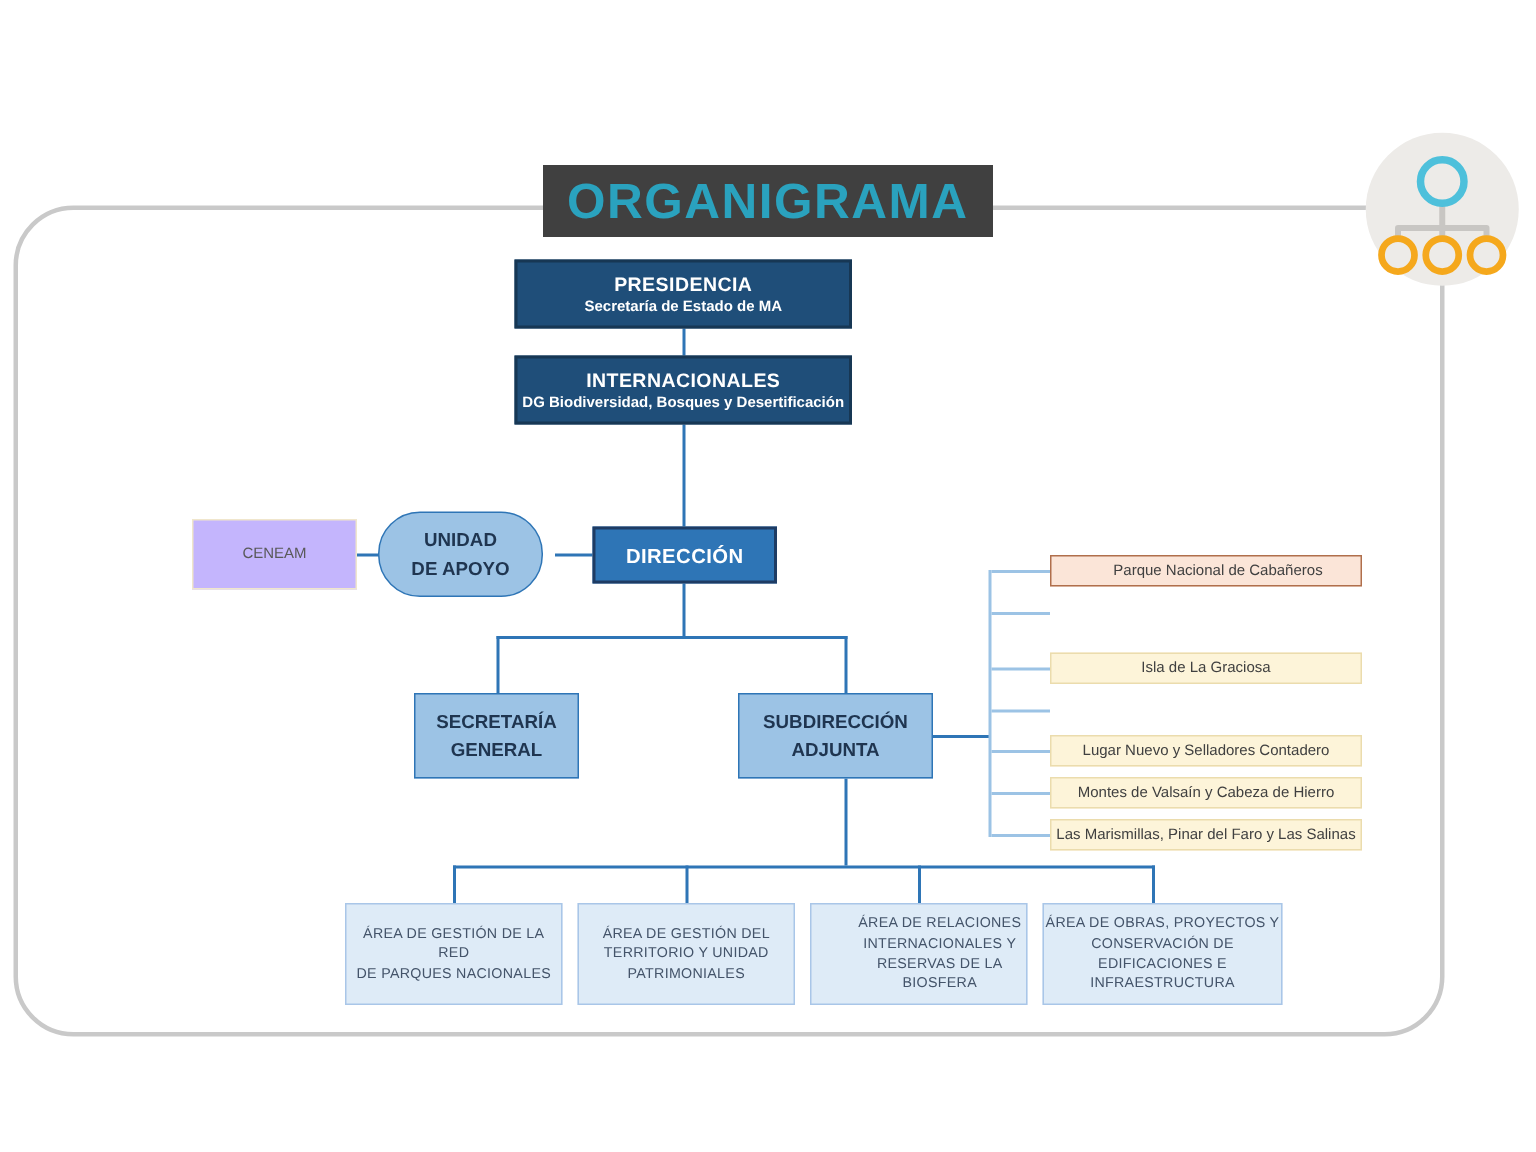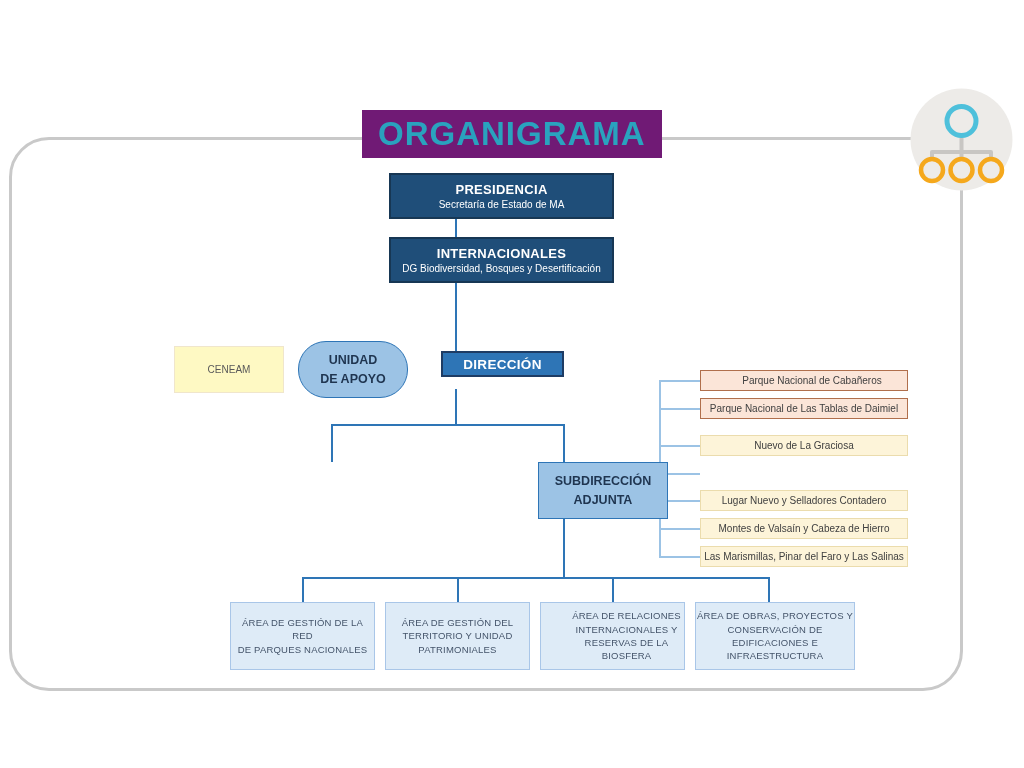--- a/index.html
+++ b/index.html
@@ -5,47 +5,47 @@
   html,body{margin:0;padding:0;background:#ffffff;}
   #canvas{
     position:relative;width:1024px;height:768px;background:#ffffff;
     font-family:"Liberation Sans", sans-serif;overflow:hidden;
   }
   .frame{
     position:absolute;left:9px;top:137px;width:948px;height:548px;
     border:3px solid #c9c9c9;border-radius:40px;background:#ffffff;
   }
   .page-title{
-    position:absolute;left:362px;top:110px;padding:0 16px;background:#701a75;
+    position:absolute;left:362px;top:110px;padding:0 16px;background:#404040;
     font-size:33px;font-weight:bold;letter-spacing:1px;color:#2aa2be;line-height:48px;
   }
   .corner-icon{
     position:absolute;left:908px;top:86px;width:107px;height:107px;
   }
   
   .node{
     position:absolute;display:flex;flex-direction:column;align-items:center;
-    justify-content:center;text-align:center;box-sizing:border-box;margin-left:46px;
+    justify-content:center;text-align:center;box-sizing:border-box;
   }
   .node-label{white-space:pre-line;}
   .dark{
     background:#1f4e79;border:2px solid #173754;color:#ffffff;
   }
   .dark .node-title{font-size:13px;font-weight:bold;letter-spacing:.3px;}
-  .dark .node-sub{font-size:10px;margin-top:2px;}
+  .dark .node-sub{font-size:10px;margin-top:2px;font-weight:bold;}
   .mid{
     background:#2e75b6;border:2px solid #1e3c64;color:#ffffff;
     font-size:13.5px;font-weight:bold;letter-spacing:.3px;
   }
   .light{
     background:#9cc3e5;border:1.5px solid #2e75b6;color:#1f3550;
     font-size:12.5px;font-weight:bold;line-height:1.45;
   }
   .cream{
-    background:#fef9c3;border:1.5px solid #f0e6cc;color:#595959;font-size:10px;
+    background:#c4b5fd;border:1.5px solid #f0e6cc;color:#595959;font-size:10px;
   }
   .finca{
     position:absolute;left:700px;width:208px;height:21px;box-sizing:border-box;
     display:flex;align-items:center;justify-content:center;text-align:center;
     font-size:10px;color:#404040;
     background:#fdf4d9;border:1px solid #ebdcad;
   }
   .finca[data-variant="highlight"]{
     background:#fbe5d8;border:1.5px solid #b06f4c;
   }
@@ -114,33 +114,36 @@
 
   <div class="node cream" style="left:128px;top:346px;width:110px;height:47px;">
     <div class="node-label">CENEAM</div>
   </div>
 
   <div class="node light" style="left:252px;top:341px;width:110px;height:57px;border-radius:28px;">
     <div class="node-label">UNIDAD
 DE APOYO</div>
   </div>
 
-  <div class="node mid" style="left:395px;top:351px;width:123px;height:26px;">
+  <div class="node mid" style="left:395px;top:351px;width:123px;height:38px;">
     <div class="node-label">DIRECCIÓN</div>
   </div>
 
+  <div class="node light" style="left:276px;top:462px;width:110px;height:57px;">
+    <div class="node-label">SECRETARÍA
+GENERAL</div>
+  </div>
 
   <div class="node light" style="left:492px;top:462px;width:130px;height:57px;">
     <div class="node-label">SUBDIRECCIÓN
 ADJUNTA</div>
   </div>
 
   <div class="finca" style="top:370px;padding-left:16px;" data-variant="highlight">Parque Nacional de Cabañeros</div>
-  <div class="finca" style="top:398px;" data-variant="highlight">Parque Nacional de Las Tablas de Daimiel</div>
-  <div class="finca" style="top:435px;" data-variant="normal">Nuevo de La Graciosa</div>
+  <div class="finca" style="top:435px;" data-variant="normal">Isla de La Graciosa</div>
   <div class="finca" style="top:518px;" data-variant="normal">Montes de Valsaín y Cabeza de Hierro</div>
   <div class="finca" style="top:490px;" data-variant="normal">Lugar Nuevo y Selladores Contadero</div>
   <div class="finca" style="top:546px;" data-variant="normal">Las Marismillas, Pinar del Faro y Las Salinas</div>
 
   <div class="area" style="left:230px;width:145px;">ÁREA DE GESTIÓN DE LA RED
 DE PARQUES NACIONALES</div>
   <div class="area" style="left:385px;width:145px;">ÁREA DE GESTIÓN DEL
 TERRITORIO Y UNIDAD
 PATRIMONIALES</div>
   <div class="area" style="left:540px;width:145px;padding-left:28px;">ÁREA DE RELACIONES

